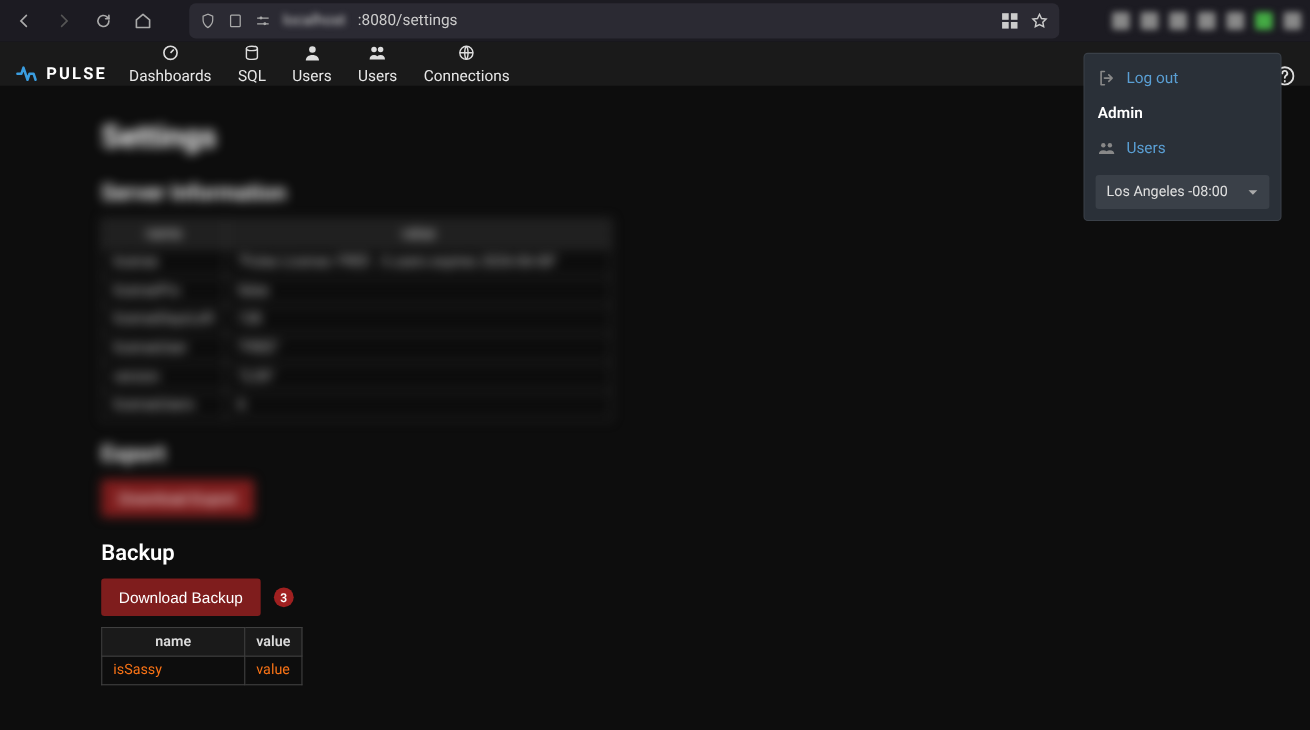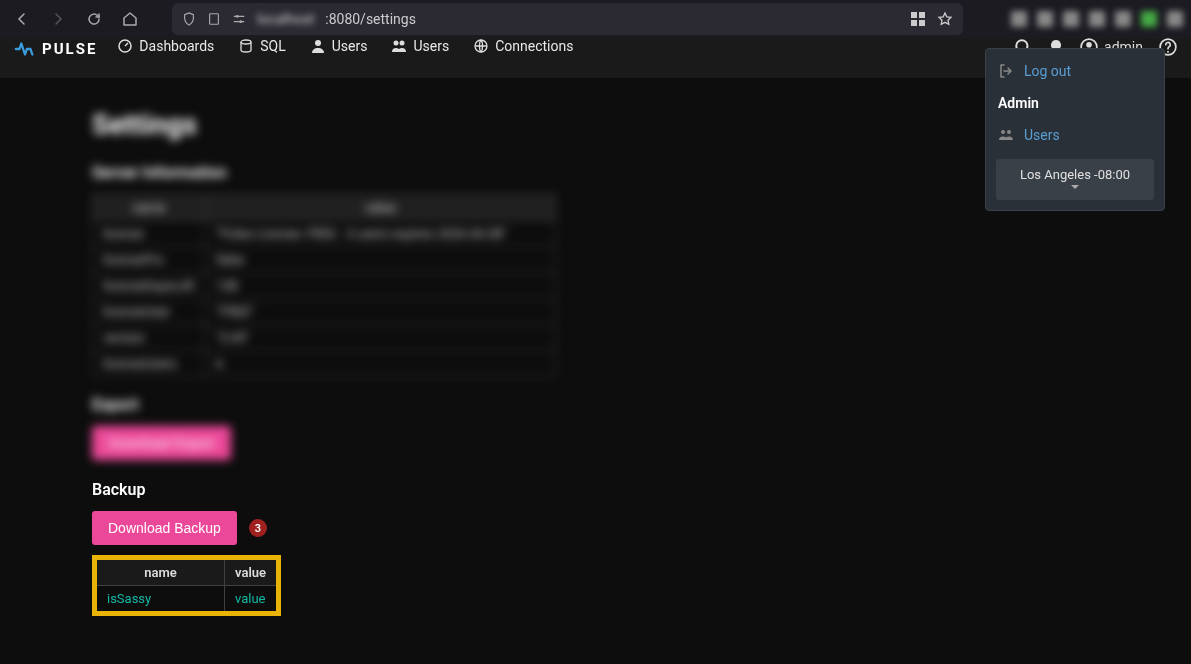--- a/index.html
+++ b/index.html
@@ -9,62 +9,62 @@
 .browser-chrome { background: #1c1b22; height: 38px; display: flex; align-items: center; padding: 0 8px; gap: 8px; }
 .nav-btn { width: 28px; height: 28px; display: flex; align-items: center; justify-content: center; color: #aaa; cursor: pointer; border-radius: 4px; }
 .nav-btn.disabled { color: #555; }
 .url-bar { flex: 1; background: #2b2a33; height: 32px; border-radius: 6px; display: flex; align-items: center; padding: 0 10px; margin: 0 40px 0 20px; gap: 11px; color: #ccc; }
 .url-bar .blur { filter: blur(3px); }
 .chrome-right-blur { display: flex; gap: 10px; filter: blur(3px); }
 .chrome-right-blur .sq { width: 16px; height: 16px; background: #888; border-radius: 2px; }
 .chrome-right-blur .sq.green { background: #4a4; }
 
 
-.app-header { background: #1a1a1a; height: 40px; display: flex; align-items: flex-start; padding: 0 14px; }
+.app-header { background: #1a1a1a; height: 40px; display: flex; align-items: flex-end; padding: 0 14px; }
 .logo { display: flex; align-items: center; gap: 6px; margin-right: 20px; }
 .logo-mark { width: 22px; height: 22px; }
 .logo-text { font-weight: 700; letter-spacing: 2px; color: #fff; font-size: 15px; }
 .nav-items { display: flex; gap: 24px; }
-.nav-item { display: flex; align-items: center; gap: 6px; color: #e8e8e8; cursor: pointer; font-size: 14px; }
+.nav-item { display: flex; align-items: center; gap: 6px; color: #e8e8e8; cursor: pointer; font-size: 14px; flex-direction: column; }
 .header-right { margin-left: auto; display: flex; align-items: center; gap: 16px; color: #ddd; position: relative; }
 .user-area { display: flex; align-items: center; gap: 6px; cursor: pointer; position: relative; }
 .badge { position: absolute; background: #a02020; color: #fff; width: 18px; height: 18px; border-radius: 50%; display: flex; align-items: center; justify-content: center; font-size: 11px; font-weight: 600; }
 .badge-1 { top: 22px; right: -6px; }
 
 
 .dropdown { position: absolute; top: 48px; right: 26px; background: #2a3038; border: 1px solid #3a4048; border-radius: 4px; width: 180px; padding: 6px 0; z-index: 100; margin-left: 20px; }
 .dropdown-item { display: flex; align-items: center; gap: 10px; padding: 8px 12px; color: #5a9fd4; cursor: pointer; font-size: 14px; }
 .dropdown-section { padding: 8px 12px; color: #fff; font-weight: 600; font-size: 14px; }
 .dropdown-item .icon { color: #888; }
 .dropdown-item.with-badge { position: relative; }
 .badge-2 { position: static; display: inline-flex; margin-left: 2px; }
-.tz-select { margin: 8px 10px 4px 10px; background: #3a4048; border-radius: 3px; padding: 8px 10px; display: flex; align-items: center; justify-content: space-between; color: #e0e0e0; cursor: pointer; font-size: 13px; flex-direction: column; }
+.tz-select { margin: 8px 10px 4px 10px; background: #3a4048; border-radius: 3px; padding: 8px 10px; display: flex; align-items: center; justify-content: space-between; color: #e0e0e0; cursor: pointer; font-size: 13px; }
 
 
 .main { padding: 30px 0 0 92px; }
 .blurred { filter: blur(5px); }
 h1.page-title { font-size: 28px; font-weight: 700; color: #fff; margin-bottom: 22px; }
-h2.section-title { font-size: 16px; font-weight: 600; color: #fff; margin-bottom: 12px; margin-top: 8px; }
+h2.section-title { font-size: 20px; font-weight: 600; color: #fff; margin-bottom: 12px; margin-top: 8px; }
 h3.subsection { font-size: 15px; font-weight: 600; color: #fff; margin-top: 18px; margin-bottom: 8px; }
 
 .info-table { border: 1px solid #404040; border-collapse: collapse; margin-bottom: 18px; }
 .info-table th, .info-table td { border: 1px solid #404040; padding: 5px 10px; text-align: left; font-size: 13px; }
 .info-table th { background: #202020; color: #ddd; text-align: center; font-weight: 400; }
 .info-table th:first-child { width: 100px; }
 .info-table th:last-child { width: 350px; }
 .info-table td { color: #ccc; }
 
-.config-table { border: 5px solid #eab308; border-collapse: collapse; }
+.config-table { border: 1px solid #eab308; border-collapse: collapse; }
 .config-table th, .config-table td { border: 1px solid #404040; padding: 5px 10px; font-size: 13px; }
 .config-table th { background: #1a1a1a; color: #ddd; font-weight: 600; text-align: center; }
 .config-table th:first-child { width: 130px; }
 .config-table th:last-child { width: 47px; }
-.config-table td { color: #14b8a6; }
-
-.btn-green { background: #ec4899; color: #fff; border: none; padding: 9px 16px; border-radius: 3px; font-size: 14px; cursor: pointer; display: inline-block; }
+.config-table td { color: #f97316; }
+
+.btn-green { background: #7f1d1d; color: #fff; border: none; padding: 9px 16px; border-radius: 3px; font-size: 14px; cursor: pointer; display: inline-block; }
 .btn-row { display: flex; align-items: center; gap: 12px; margin-bottom: 10px; }
 .badge-3 { position: static; display: inline-flex; }
 
 svg { display: block; }
 </style>
 </head>
 <body>
 
 <div class="browser-chrome">
   <div class="nav-btn">

